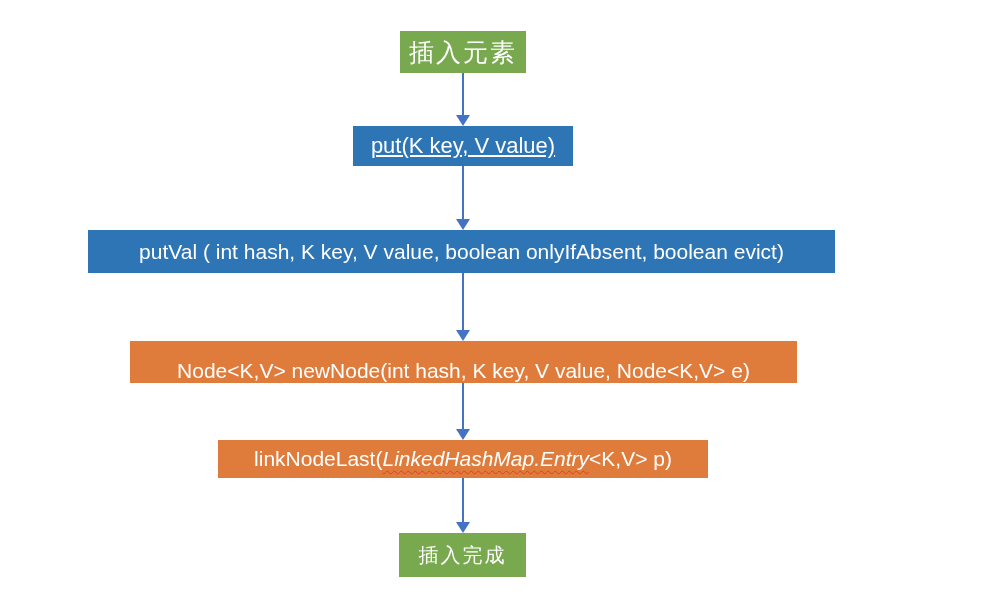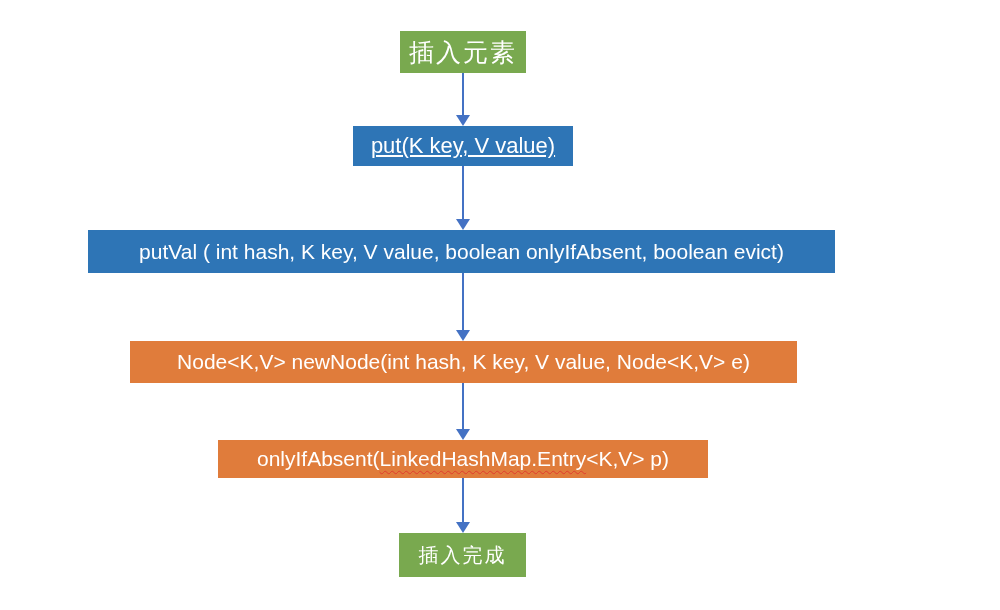--- a/index.html
+++ b/index.html
@@ -25,31 +25,32 @@
     box-sizing: border-box;
     text-align: center;
   }
   .node--green  { background: var(--color-green,  #79A94F); }
   .node--blue   { background: var(--color-blue,   #2E75B6); }
   .node--orange { background: var(--color-orange, #E07C3B); }
 
   .node-start   { left: 400px; top: 31px;  width: 126px; height: 42px; font-size: 25px; letter-spacing: 2px; }
   .node-put     { left: 353px; top: 126px; width: 220px; height: 40px; font-size: 22px; text-decoration: underline; }
   .node-putval  { left: 88px;  top: 230px; width: 747px; height: 43px; font-size: 21px; }
-  .node-newnode { left: 130px; top: 341px; width: 667px; height: 42px; font-size: 21px; }
+  .node-newnode { left: 130px; top: 341px; width: 667px; height: 42px; font-size: 21px; align-items: flex-end; }
   .node-linknodelast { left: 218px; top: 440px; width: 490px; height: 38px; font-size: 21px; }
   .node-end     { left: 399px; top: 533px; width: 127px; height: 44px; font-size: 20px; letter-spacing: 2px; }
 
   .misspelled {
     text-decoration: underline;
     text-decoration-style: wavy;
     text-decoration-color: var(--color-squiggle, #E03C2E);
     text-decoration-thickness: 1px;
     text-underline-offset: 4px;
     text-decoration-skip-ink: none;
+    font-style: italic;
   }
 
   .flow-arrow {
     position: absolute;
     left: 456px;          
     width: 14px;
   }
   .flow-arrow .shaft {
     position: absolute;
     left: 6px;
@@ -110,21 +111,21 @@
     <span>Node&lt;K,V&gt; newNode(int hash, K key, V value, Node&lt;K,V&gt; e)</span>
   </div>
 
   <div class="flow-arrow arrow-4">
     <div class="shaft"></div>
     <div class="head"></div>
   </div>
 
   <div class="flow-node node--orange node-linknodelast">
     <span>
-      <span>onlyIfAbsent(</span><span class="misspelled">LinkedHashMap.Entry</span><span>&lt;K,V&gt; p)</span>
+      <span>linkNodeLast(</span><span class="misspelled">LinkedHashMap.Entry</span><span>&lt;K,V&gt; p)</span>
     </span>
   </div>
 
   <div class="flow-arrow arrow-5">
     <div class="shaft"></div>
     <div class="head"></div>
   </div>
 
   <div class="flow-node node--green node-end">
     <span>插入完成</span>

